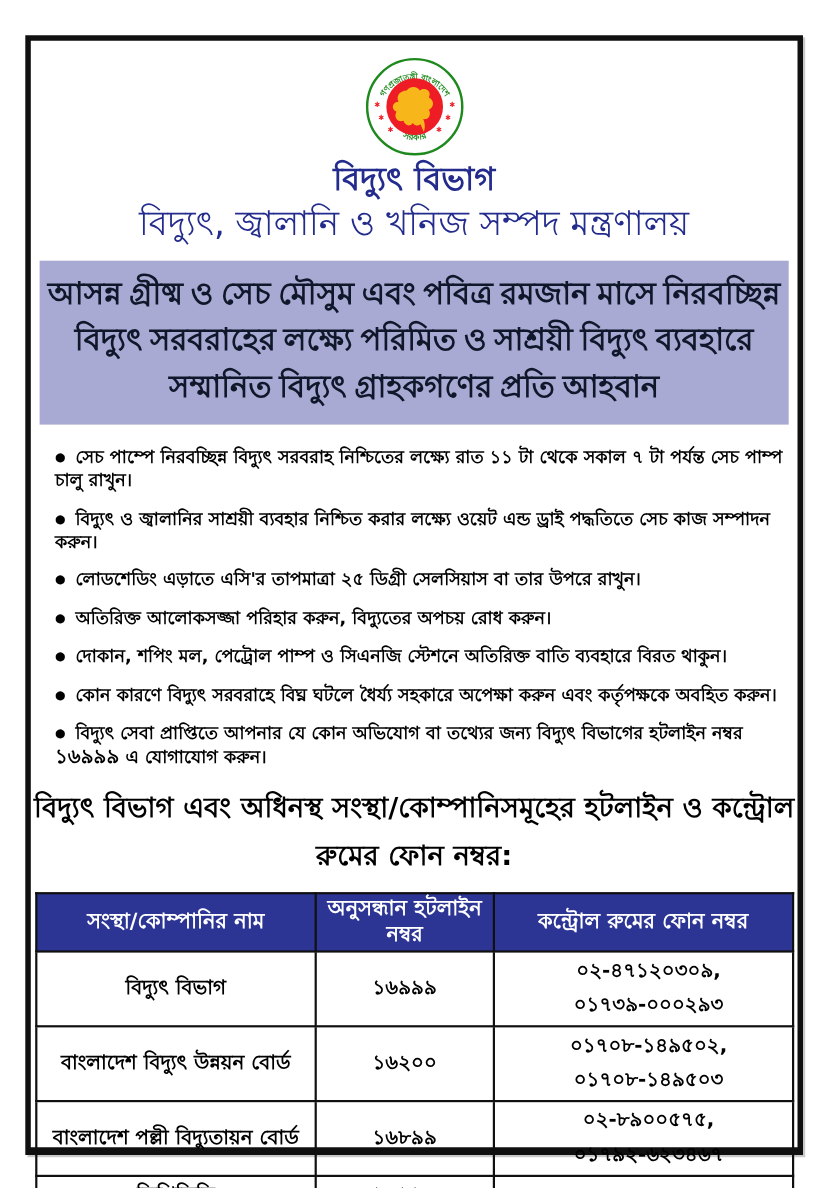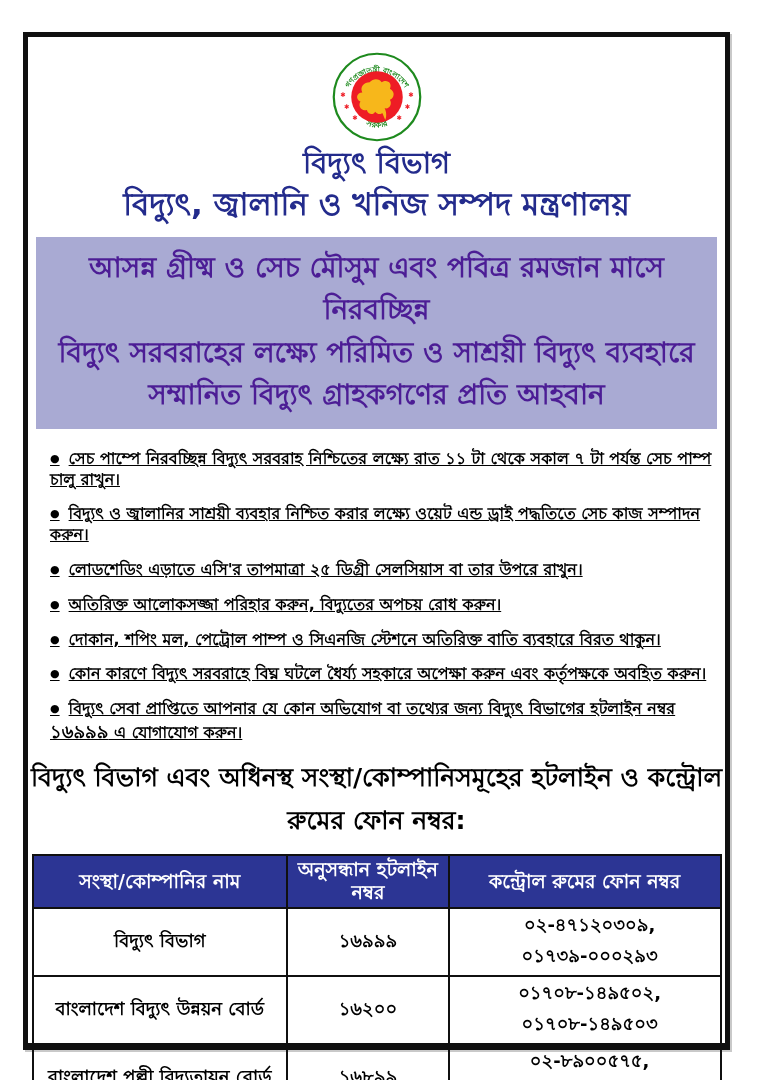--- a/index.html
+++ b/index.html
@@ -28,36 +28,36 @@
     box-shadow:2px 2px 0 #c9c9c9;
     background:#fff;
   }
   .logo-wrap{width:100%;text-align:center;margin-top:14px;height:92px;}
   .page-title{
     text-align:center;color:var(--navy);
     font-weight:bold;font-size:29px;line-height:1.15;margin-top:4px;
   }
   .page-subtitle{
     text-align:center;color:var(--navy);
-    font-weight:bold;font-size:31px;line-height:1.2;margin-top:6px;
+    font-weight:normal;font-size:31px;line-height:1.2;margin-top:6px;
   }
   .banner{
     margin:13px 8px 0 8px;
     background:var(--banner-bg);
     padding:10px 4px 12px 4px;
     text-align:center;
   }
   .banner div{
-    font-size:28px;font-weight:bold;color:#4c1d95;line-height:1.52;
+    font-size:28px;font-weight:bold;color:#0f172a;line-height:1.52;font-family:Liberation Serif, serif;
   }
   .bullets{
     list-style:none;margin:20px 12px 0 22px;padding:0;
   }
   .bullets li{
-    font-size:16px;font-weight:600;line-height:1.3;margin-bottom:14px;text-decoration:underline;
+    font-size:16px;font-weight:600;line-height:1.3;margin-bottom:14px;
   }
   .bullets .dot{
     font-size:11px;margin-right:9px;position:relative;top:-2px;
   }
   .hotline-strong{font-weight:800;font-size:18px;}
   .table-caption{
     text-align:center;font-weight:bold;font-size:25px;margin-top:12px;
   }
   table.hotline{
     width:690px;margin:10px auto 0 auto;

